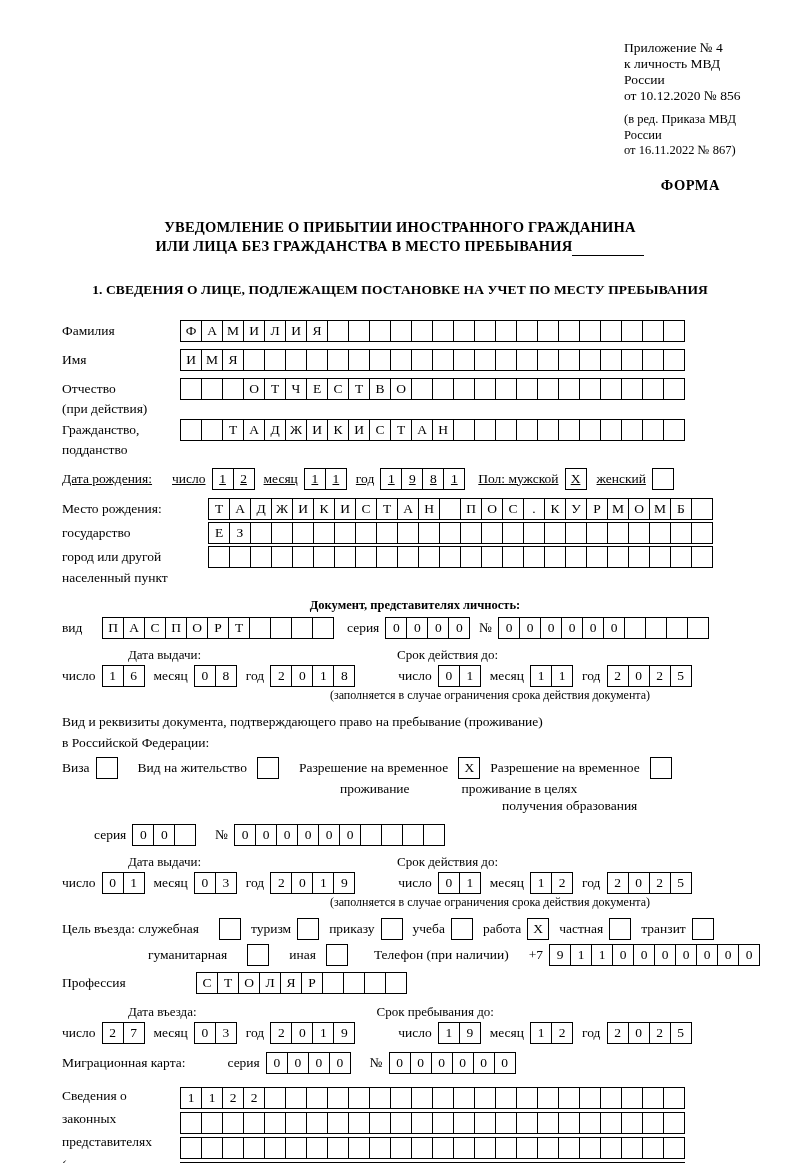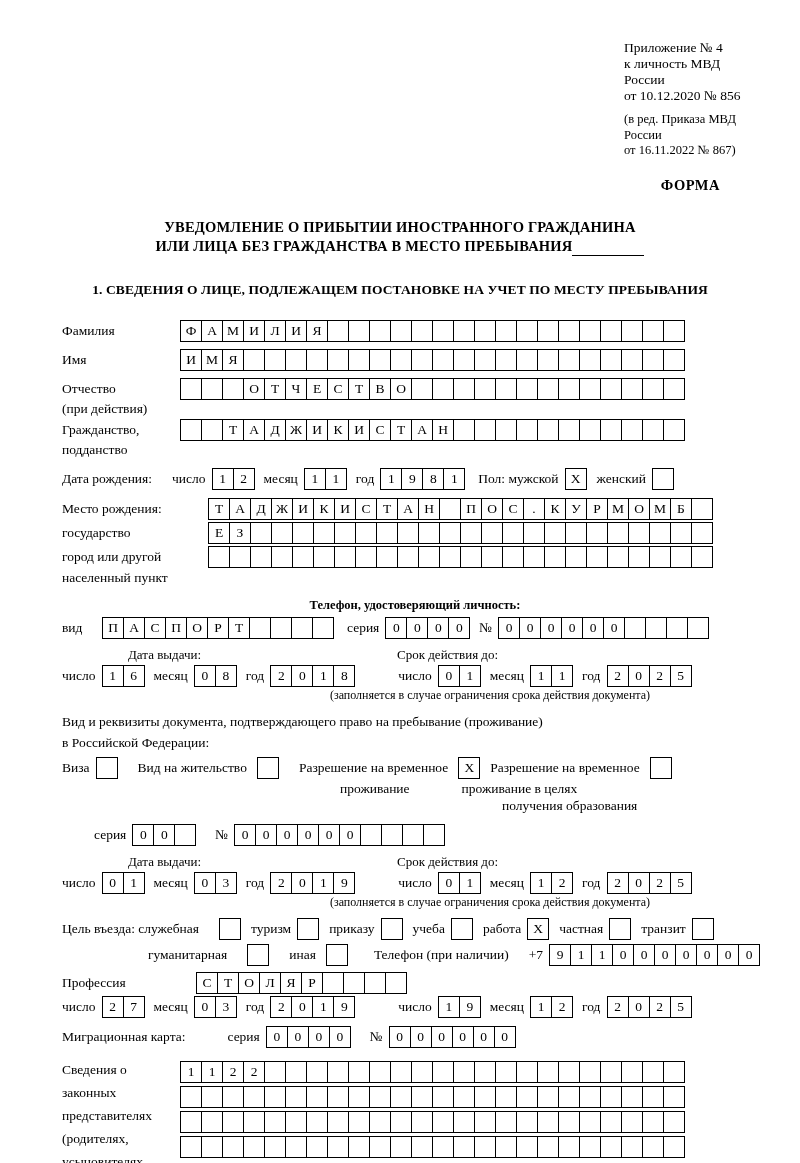--- a/index.html
+++ b/index.html
@@ -269,21 +269,21 @@
         <div class="cell"></div>
         <div class="cell"></div>
         <div class="cell"></div>
         <div class="cell"></div>
       </div>
   </div>
   <div class="row" style="padding-left:24px;margin-top:1px;">
     <div class="lbl w1">подданство</div>
   </div>
 
-  <div class="row" style="padding-left:24px;margin-top:10px;">
+  <div class="row" style="padding-left:24px;margin-top:10px;text-decoration:underline;">
     <span class="lbl">Дата рождения:</span>
     <span class="lbl ml20">число</span>
     <span class="cells ml6" id="cells-birth-day">
         <div class="cell">1</div>
         <div class="cell">2</div>
       </span>
     <span class="lbl ml10">месяц</span>
     <span class="cells ml6" id="cells-birth-month">
         <div class="cell">1</div>
         <div class="cell">1</div>
@@ -385,21 +385,21 @@
         <div class="cell"></div>
         <div class="cell"></div>
         <div class="cell"></div>
         <div class="cell"></div>
       </span>
   </div>
   <div class="row" style="padding-left:24px;margin-top:2px;">
     <span class="lbl" style="width:146px;">населенный пункт</span>
   </div>
 
-  <div class="doc-head">Телефон, удостоверяющий личность:</div>
+  <div class="doc-head">Документ, представителях личность:</div>
 
   <div class="row" style="padding-left:24px;margin-top:4px;">
     <span class="lbl" style="width:40px;">вид</span>
     <span class="cells" id="cells-doc-kind">
         <div class="cell">П</div>
         <div class="cell">А</div>
         <div class="cell">С</div>
         <div class="cell">П</div>
         <div class="cell">О</div>
         <div class="cell">Р</div>
@@ -613,20 +613,25 @@
         <div class="cell">Л</div>
         <div class="cell">Я</div>
         <div class="cell">Р</div>
         <div class="cell"></div>
         <div class="cell"></div>
         <div class="cell"></div>
         <div class="cell"></div>
       </span>
   </div>
 
+  <div class="two-col-head" style="padding-left:90px;margin-top:10px;">
+    <span>Дата въезда:</span>
+    <span style="width:180px;"></span>
+    <span>Срок пребывания до:</span>
+  </div>
 
   <div class="row" style="padding-left:24px;margin-top:2px;">
     <span class="lbl">число</span>
     <span class="cells ml6" id="cells-entry-day">
         <div class="cell">2</div>
         <div class="cell">7</div>
       </span>
     <span class="lbl ml10">месяц</span>
     <span class="cells ml6" id="cells-entry-month">
         <div class="cell">0</div>

